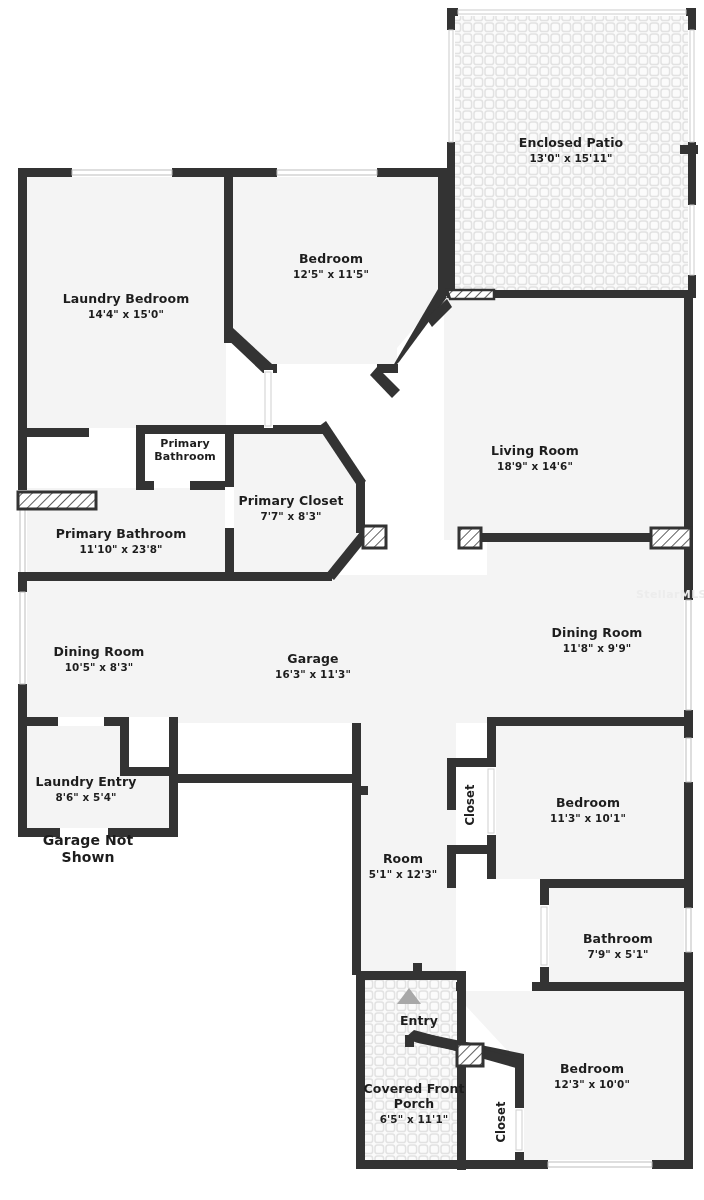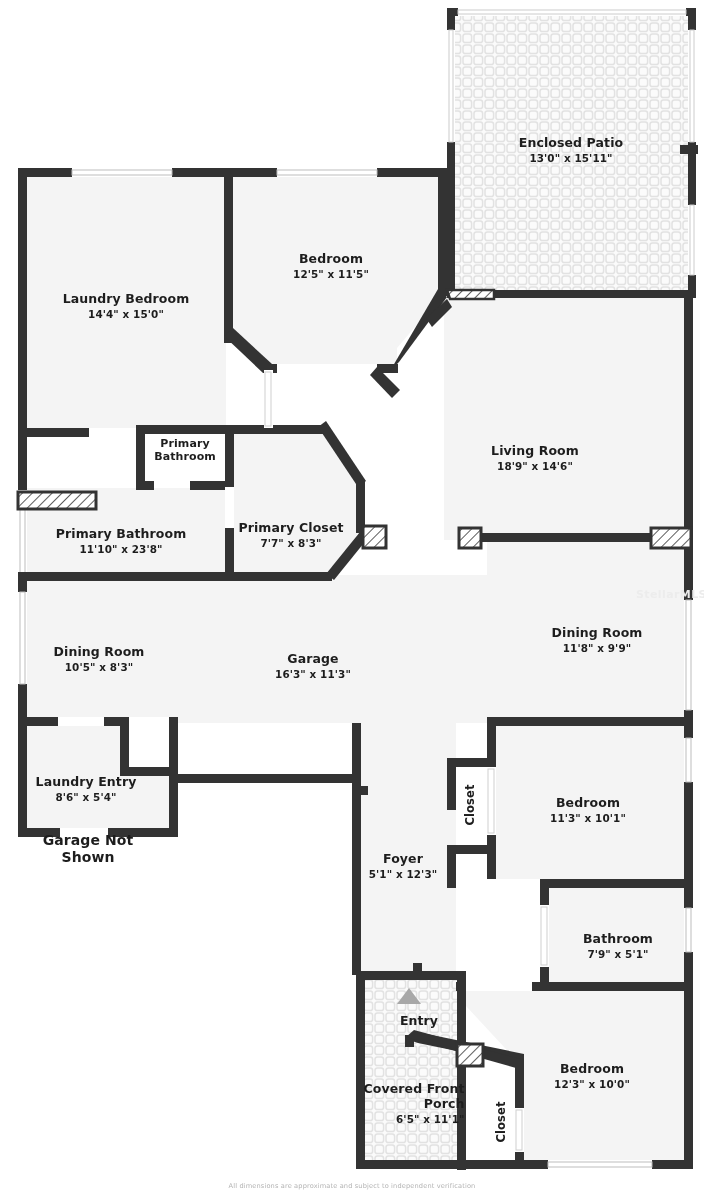--- a/index.html
+++ b/index.html
@@ -298,21 +298,21 @@
     <div class="lbl" style="left:535px;top:413px;margin-top:31px;">
       <span class="nm">Living Room</span>
       <span class="dm">18'9" x 14'6"</span>
     </div>
 
     <div class="lbl two sm" style="left:185px;top:438px;">
       <span class="nm">Primary
 Bathroom</span>
     </div>
 
-    <div class="lbl" style="left:291px;top:494px;margin-top:27px;">
+    <div class="lbl" style="left:291px;top:494px;">
       <span class="nm">Primary Closet</span>
       <span class="dm">7'7" x 8'3"</span>
     </div>
 
     <div class="lbl" style="left:121px;top:527px;">
       <span class="nm">Primary Bathroom</span>
       <span class="dm">11'10" x 23'8"</span>
     </div>
 
     <div class="lbl" style="left:99px;top:645px;">
@@ -334,35 +334,35 @@
       <span class="nm">Laundry Entry</span>
       <span class="dm">8'6" x 5'4"</span>
     </div>
 
     <div class="lbl" style="left:588px;top:796px;">
       <span class="nm">Bedroom</span>
       <span class="dm">11'3" x 10'1"</span>
     </div>
 
     <div class="lbl" style="left:403px;top:852px;">
-      <span class="nm">Foyer</span>
+      <span class="nm">Room</span>
       <span class="dm">5'1" x 12'3"</span>
     </div>
 
     <div class="lbl" style="left:618px;top:932px;">
       <span class="nm">Bathroom</span>
       <span class="dm">7'9" x 5'1"</span>
     </div>
 
     <div class="lbl" style="left:592px;top:1062px;">
       <span class="nm">Bedroom</span>
       <span class="dm">12'3" x 10'0"</span>
     </div>
 
-    <div class="lbl two" style="left:414px;top:1082px;text-align:right;">
+    <div class="lbl two" style="left:414px;top:1082px;">
       <span class="nm">Covered Front
 Porch</span>
       <span class="dm">6'5" x 11'1"</span>
     </div>
 
     <div class="lbl vert" style="left:471px;top:805px;">
       <span class="nm">Closet</span>
     </div>
     <div class="lbl vert" style="left:502px;top:1122px;">
       <span class="nm">Closet</span>
@@ -372,15 +372,14 @@
       <span class="nm">Entry</span>
     </div>
 
     <div class="lbl note" style="left:88px;top:832px;">
       <span class="nm">Garage Not
 Shown</span>
     </div>
   </div>
 
   <div id="watermark">StellarMLS</div>
-  <div id="disclaimer">All dimensions are approximate and subject to independent verification</div>
 
 </div>
 
 </body></html>

